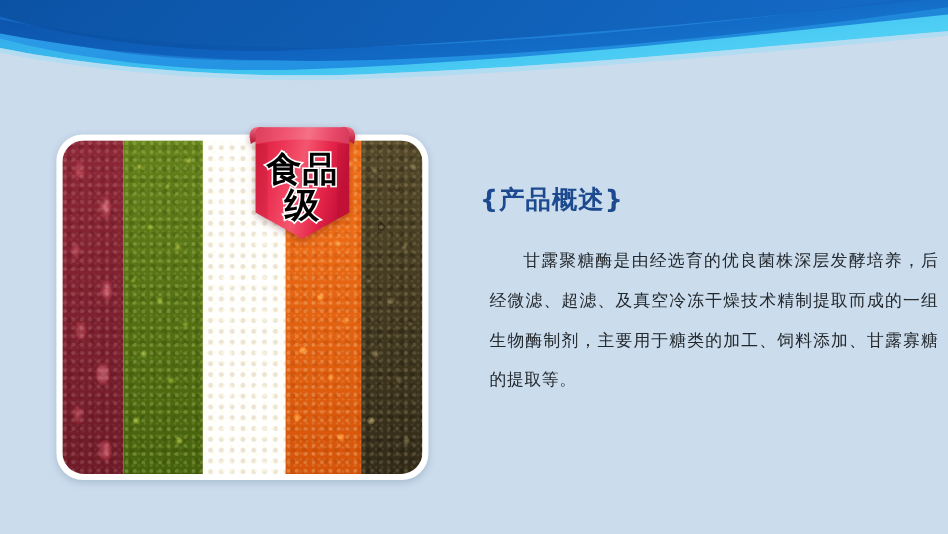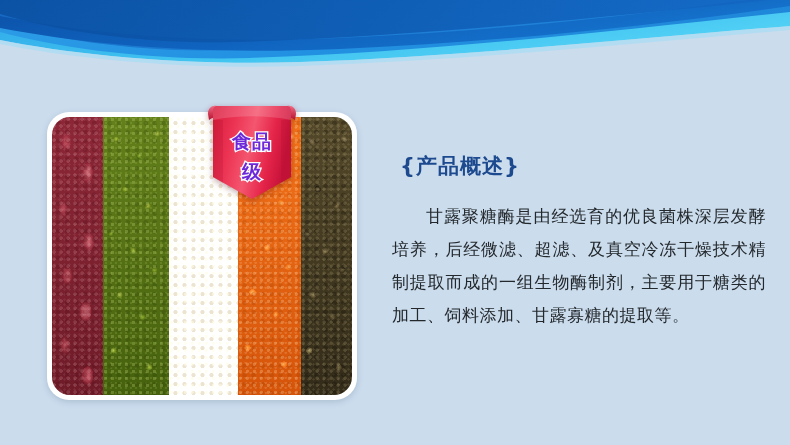--- a/index.html
+++ b/index.html
@@ -185,24 +185,24 @@
   }
   .ribbon svg { display: block; }
   .ribbon-text {
     position: absolute;
     left: 0;
     top: 22px;
     width: 92px;
     text-align: center;
     font-family: "DejaVu Sans", "Liberation Sans", sans-serif;
     font-weight: bold;
-    font-size: 19px;
+    font-size: 29px;
     line-height: 30px;
     letter-spacing: 1px;
-    color: #6d28d9;
+    color: #000000;
     -webkit-text-stroke: 2.6px #ffffff;
     paint-order: stroke fill;
     pointer-events: none;
   }
   .ribbon-text .l1 { display: block; }
   .ribbon-text .l2 { display: block; }
 
   
   .content {
     position: absolute;
@@ -215,28 +215,28 @@
     font-size: 21px;
     font-weight: bold;
     color: #1d4a8e;
     letter-spacing: 1px;
     line-height: 40px;
     margin: 0 0 14px 8px;
     white-space: nowrap;
   }
   .body-text {
     font-family: "DejaVu Sans", "Liberation Sans", sans-serif;
-    font-size: 17px;
+    font-size: 14px;
     line-height: 33px;
     color: #23282c;
     letter-spacing: 0.5px;
     text-indent: 2em;
     text-align: justify;
     text-justify: inter-ideograph;
-    margin: 0;
+    margin: 16px;
     width: 374px;
   }
 </style>
 </head>
 <body>
 
 <div class="banner">
   <svg width="790" height="70" viewBox="0 0 790 70" xmlns="http://www.w3.org/2000/svg">
     <defs>
       <linearGradient id="gNavy" x1="0" y1="0" x2="1" y2="0">

